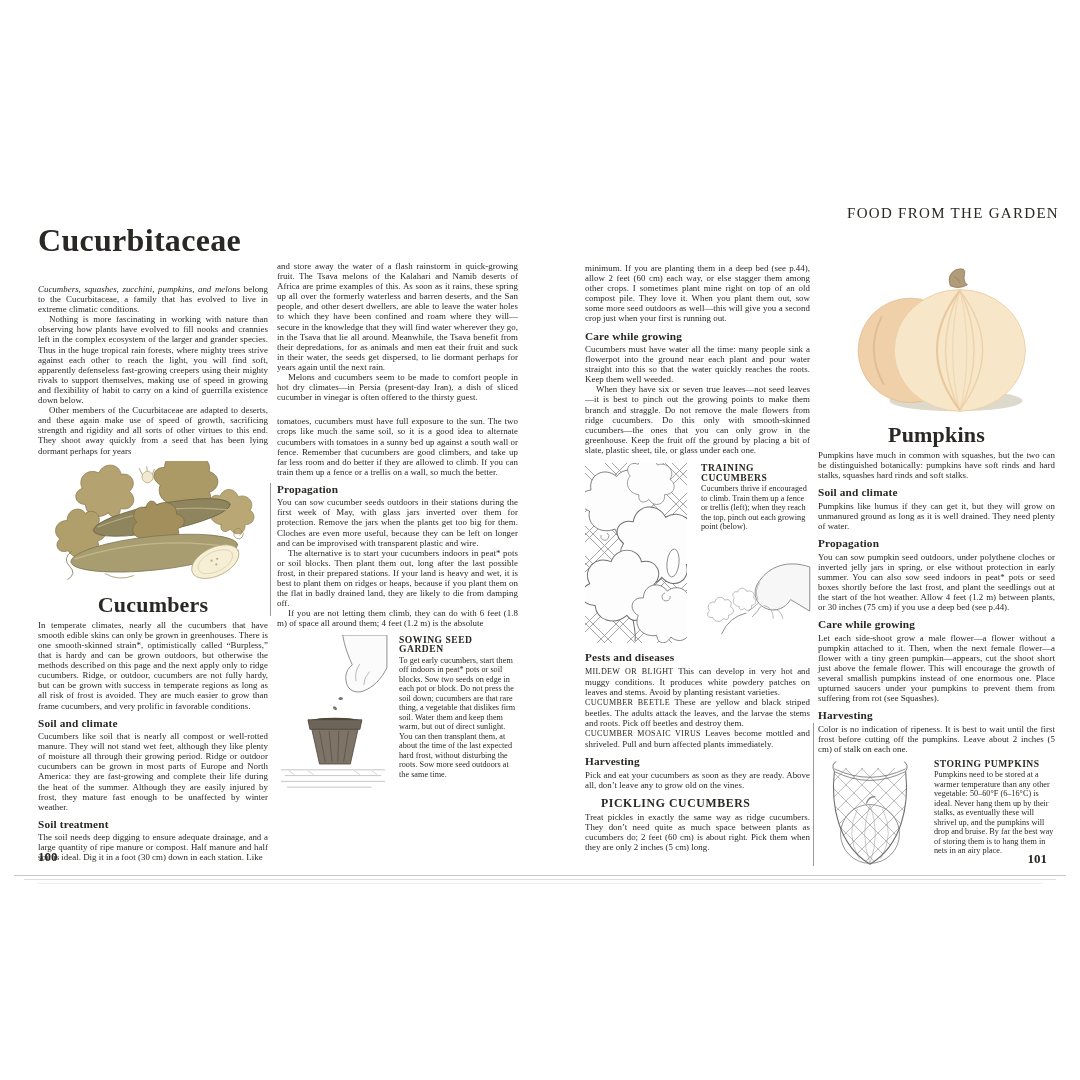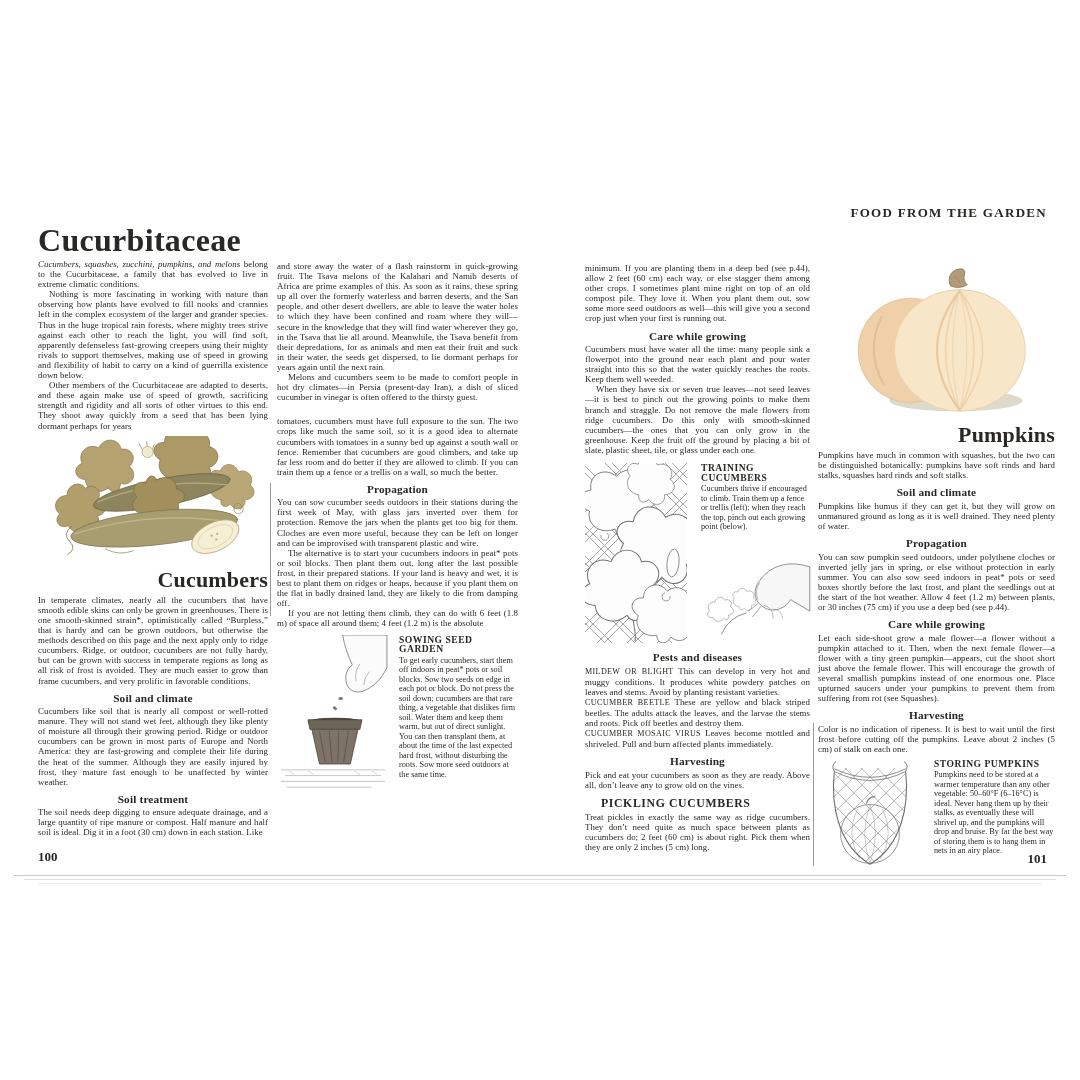--- a/index.html
+++ b/index.html
@@ -5,25 +5,25 @@
   html,body { margin:0; padding:0; background:#ffffff; }
   .stage {
     position:relative; width:1080px; height:1080px; background:#ffffff;
     font-family:"Liberation Serif","DejaVu Serif",serif; color:#2a2824; overflow:hidden;
   }
   .col { position:absolute; text-align:justify; font-size:8.9px; line-height:10.1px; letter-spacing:0.02px; }
   .col p { margin:0; }
   p.ind { text-indent:11px; }
   .gap { margin-top:14px !important; }
   .page-title { font-size:32px; font-weight:bold; letter-spacing:0.3px; line-height:1; position:absolute; }
-  .section-title { font-size:22px; font-weight:bold; letter-spacing:0.2px; margin:4px 0 4px; line-height:1.05; text-align:right; }
-  .sub { font-size:11.3px; font-weight:bold; margin:6px 0 2px; letter-spacing:0.15px; text-align:center; line-height:1.1; }
+  .section-title { font-size:22px; font-weight:bold; letter-spacing:0.2px; margin:4px 0 4px; line-height:1.05; text-align:center; }
+  .sub { font-size:11.3px; font-weight:bold; margin:6px 0 2px; letter-spacing:0.15px; text-align:left; line-height:1.1; }
   .subcaps { font-size:11.8px; font-weight:bold; margin:7px 16px 2px; letter-spacing:0.6px; text-align:left; line-height:1.1; }
   .pest-label { font-weight:normal; font-size:8.1px; letter-spacing:0.35px; }
-  .running-head { position:absolute; top:205px; right:33px; font-size:13px; font-weight:bold; letter-spacing:1.3px; }
+  .running-head { position:absolute; top:205px; right:21px; font-size:15px; font-weight:normal; letter-spacing:1.3px; }
   .pagenum { position:absolute; font-size:13px; font-weight:bold; }
   .caption { font-size:8.2px; line-height:9.5px; text-align:left; }
   .caption .cap-title { font-weight:bold; font-size:9.6px; letter-spacing:0.5px; margin:0 0 2px 0; }
   .illo { display:block; }
   .illo-row { display:flex; align-items:flex-start; }
   .vrule { position:absolute; width:1px; background:#9a9a9a; }
   .page-edge { position:absolute; height:1px; }
   .edge1 { top:875px; left:14px; right:14px; background:#c9c9c9; }
   .edge2 { top:879px; left:24px; right:24px; background:#dedede; }
   .edge3 { top:883px; left:38px; right:38px; background:#ececec; }
@@ -32,21 +32,21 @@
 </style>
 </head>
 <body>
 
 <div class="stage">
 
   <div class="running-head">FOOD FROM THE GARDEN</div>
 
   <div class="page-title" style="left:38px; top:224px;">Cucurbitaceae</div>
 
-  <div class="col" style="left:38px; top:259px; width:230px;">
+  <div class="col" style="left:38px; top:284px; width:230px;">
     <p><span class="lead-italic">Cucumbers, squashes, zucchini, pumpkins, and melons</span><span> belong to the Cucurbitaceae, a family that has evolved to live in extreme climatic conditions.</span></p>
     <p class="ind">Nothing is more fascinating in working with nature than observing how plants have evolved to fill nooks and crannies left in the complex ecosystem of the larger and grander species. Thus in the huge tropical rain forests, where mighty trees strive against each other to reach the light, you will find soft, apparently defenseless fast-growing creepers using their mighty rivals to support themselves, making use of speed in growing and flexibility of habit to carry on a kind of guerrilla existence down below.</p>
     <p class="ind">Other members of the Cucurbitaceae are adapted to deserts, and these again make use of speed of growth, sacrificing strength and rigidity and all sorts of other virtues to this end. They shoot away quickly from a seed that has been lying dormant perhaps for years</p>
 
     <div class="illo" style="margin:5px 0 0 6px;">
       <svg width="212" height="126" viewBox="0 0 215 134">
         <defs>
           <path id="lf" d="M0 16 C-10 20 -19 13 -17 4 C-26 1 -25 -9 -16 -10 C-18 -20 -7 -26 1 -19 C7 -27 20 -23 19 -13 C29 -12 30 -1 22 3 C28 11 20 20 11 15 C8 23 2 22 0 16 Z"></path>
         </defs>
         <g stroke-linecap="round">

